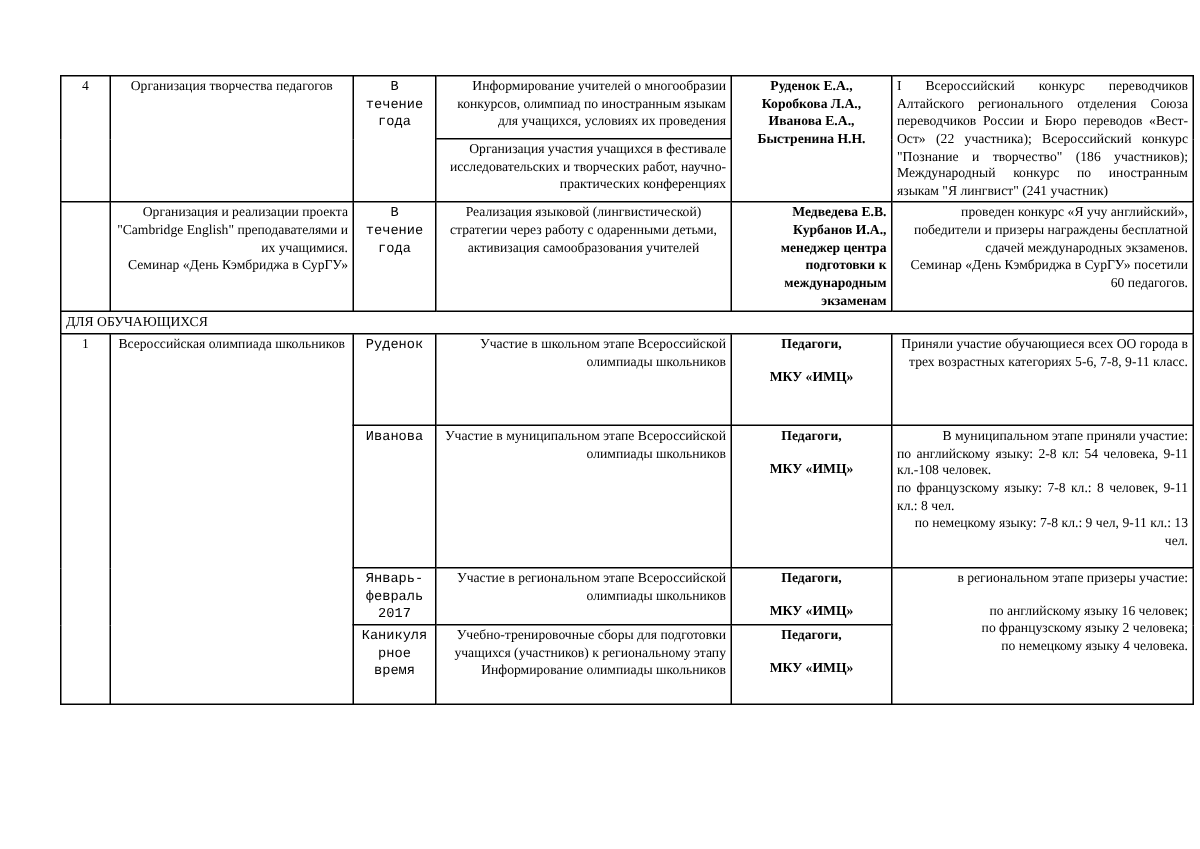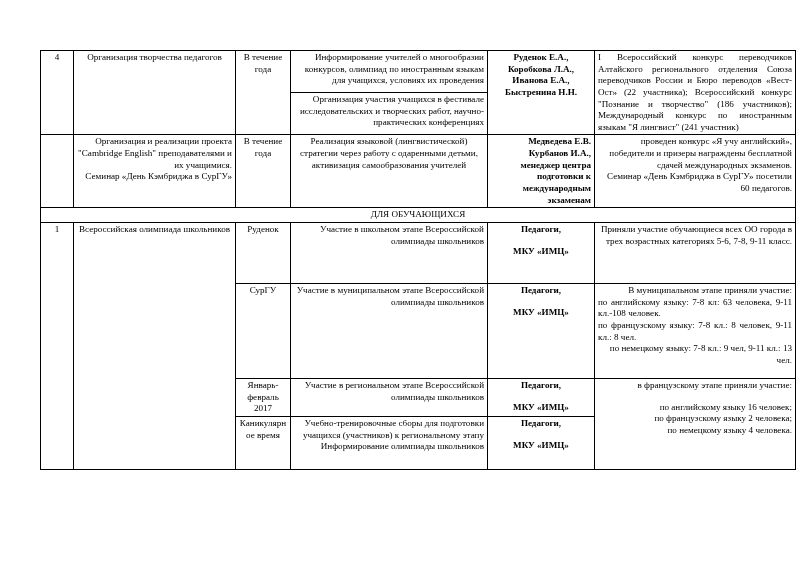--- a/index.html
+++ b/index.html
@@ -32,31 +32,31 @@
   }
   table.doc-table td {
     border: 1px solid #000000;
     vertical-align: top;
     padding: 1px 3px 1px 3px;
     word-wrap: break-word;
     overflow-wrap: break-word;
   }
   .c-num   { width: 26px;  text-align: center; }
   .c-name  { width: 155px; text-align: center; }
-  .c-when  { width: 48px;  text-align: center; }
+  .c-when  { width: 48px;  text-align: center; font-family: Liberation Mono, monospace; }
   .c-what  { width: 190px; text-align: left; }
   .c-who   { width: 100px; text-align: center; font-weight: bold; }
   .c-res   { width: 194px; text-align: left; margin-left: 40px; }
 
   .just { text-align: justify; text-justify: inter-word; }
   .ctr  { text-align: center; }
   .lft  { text-align: right; }
 
   .band td {
-    text-align: center;
+    text-align: left;
     padding-left: 4px;
     padding-top: 0px;
     padding-bottom: 0px;
     height: 12px;
   }
   .nb { white-space: pre-line; }
   p.l { margin: 0; }
   .spacer-line { display: block; height: 10px; }
 </style>
 </head>
@@ -101,45 +101,45 @@
       <td class="c-what lft">Участие в школьном  этапе Всероссийской олимпиады школьников</td>
       <td class="c-who">
         <p class="l">Педагоги,</p>
         <span class="spacer-line"></span>
         <p class="l">МКУ «ИМЦ»</p>
       </td>
       <td class="c-res lft">Приняли участие обучающиеся всех ОО города в трех возрастных категориях 5-6, 7-8, 9-11 класс.</td>
     </tr>
 
     <tr>
-      <td class="c-when" style="height:92px">СурГУ</td>
+      <td class="c-when" style="height:92px">Иванова</td>
       <td class="c-what lft">Участие в муниципальном  этапе Всероссийской олимпиады школьников</td>
       <td class="c-who">
         <p class="l">Педагоги,</p>
         <span class="spacer-line"></span>
         <p class="l">МКУ «ИМЦ»</p>
       </td>
       <td class="c-res">
         <p class="l lft">В муниципальном этапе приняли участие:</p>
-        <p class="l just">по английскому языку: 7-8 кл: 63 человека, 9-11 кл.-108 человек.</p>
+        <p class="l just">по английскому языку: 2-8 кл: 54 человека, 9-11 кл.-108 человек.</p>
         <p class="l just">по французскому языку: 7-8 кл.: 8 человек, 9-11 кл.: 8 чел.</p>
         <p class="l lft">по немецкому языку: 7-8 кл.: 9 чел, 9-11 кл.: 13 чел.</p>
       </td>
     </tr>
 
     <tr>
       <td class="c-when" style="height:34px">Январь-февраль 2017</td>
       <td class="c-what lft">Участие в региональном  этапе Всероссийской олимпиады школьников</td>
       <td class="c-who">
         <p class="l">Педагоги,</p>
         <span class="spacer-line"></span>
         <p class="l">МКУ «ИМЦ»</p>
       </td>
       <td class="c-res lft" rowspan="2">
-        <p class="l">в французскому этапе приняли участие:</p>
+        <p class="l">в региональном этапе призеры участие:</p>
         <span class="spacer-line"></span>
         <p class="l">по английскому языку 16 человек;</p>
         <p class="l">по французскому языку 2 человека;</p>
         <p class="l">по немецкому языку 4 человека.</p>
       </td>
     </tr>
 
     <tr>
       <td class="c-when" style="height:50px">Каникулярное время</td>
       <td class="c-what lft">Учебно-тренировочные сборы для подготовки учащихся (участников) к региональному этапу Информирование олимпиады школьников</td>

